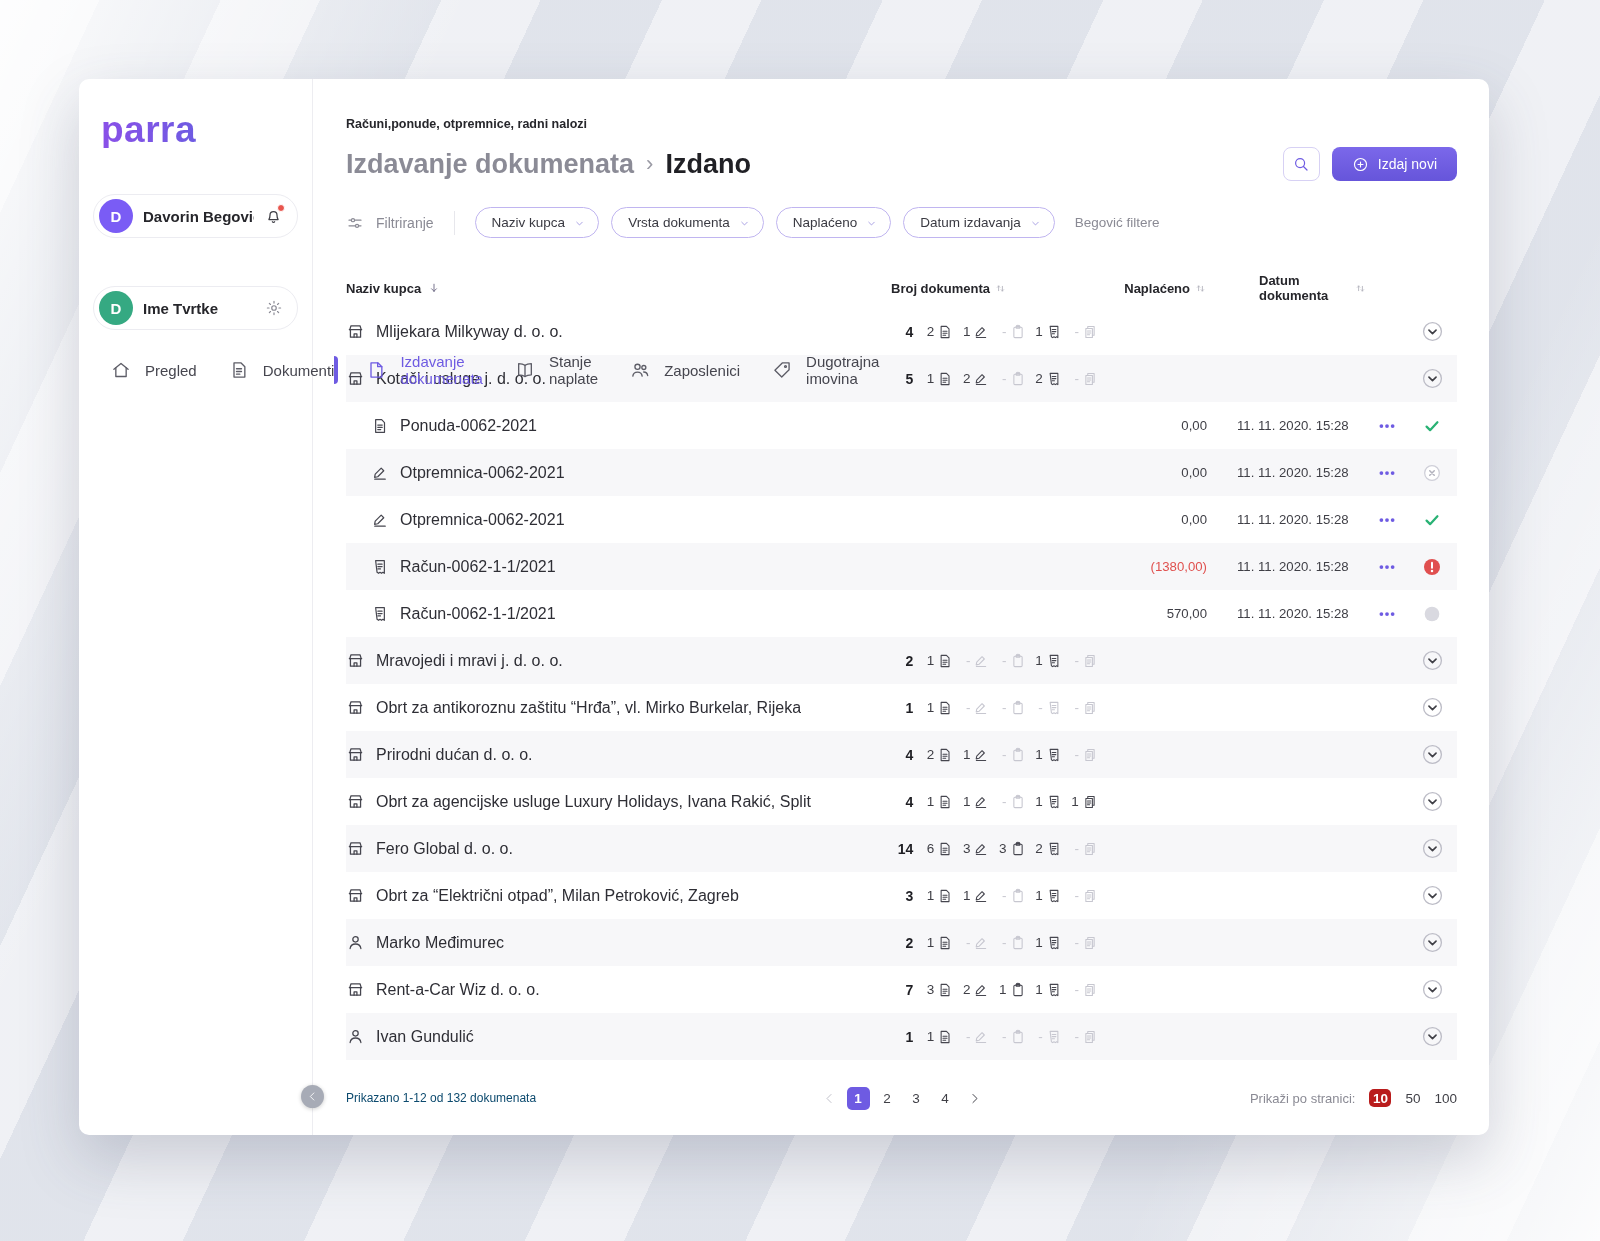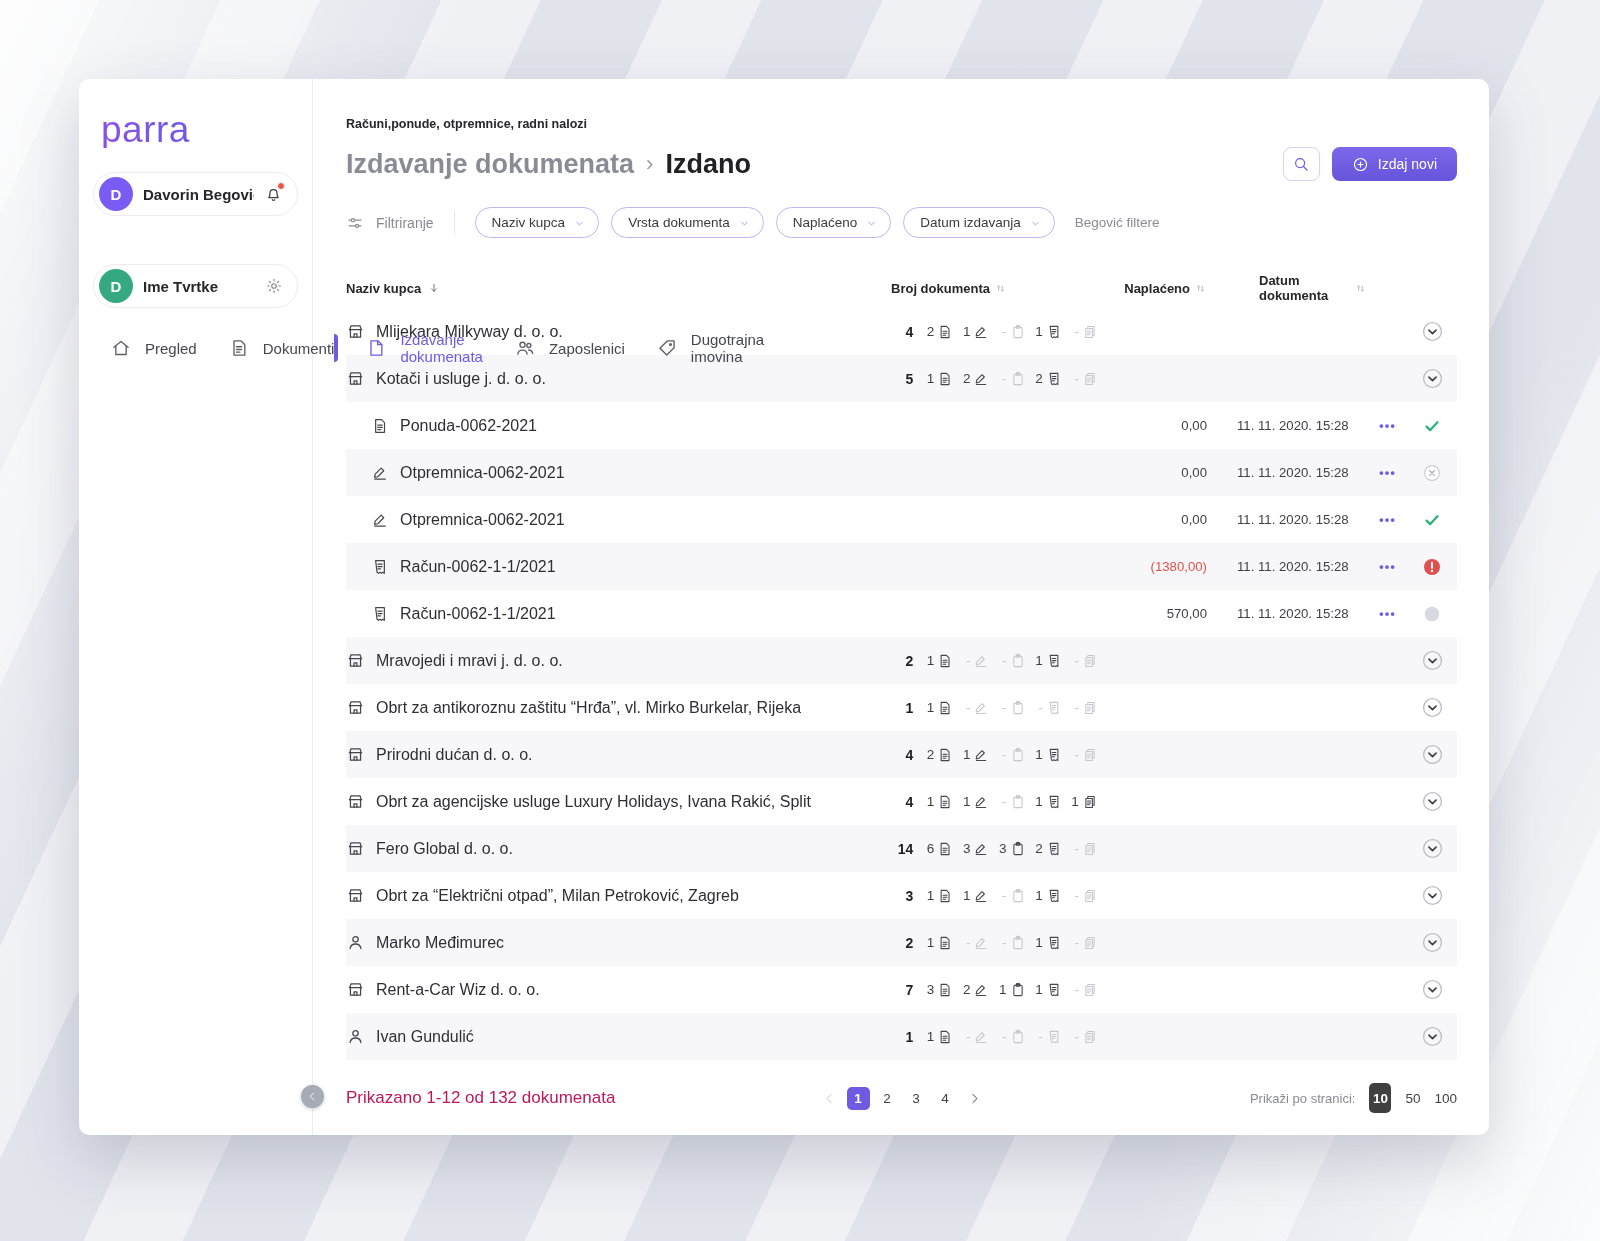--- a/index.html
+++ b/index.html
@@ -6,21 +6,21 @@
 html,body{width:1600px;height:1241px}
 body{font-family:"Liberation Sans",sans-serif;background:#e3e6ed;position:relative;overflow:hidden}
 body::before{content:"";position:absolute;inset:0;background:
  linear-gradient(115deg,rgba(255,255,255,.9) 0%,rgba(255,255,255,0) 22%),
  linear-gradient(295deg,rgba(255,255,255,.9) 0%,rgba(255,255,255,0) 22%),
  repeating-linear-gradient(115deg,rgba(255,255,255,.45) 0 90px,rgba(221,225,233,.45) 90px 200px)}
 .card{position:absolute;left:79px;top:79px;width:1410px;height:1056px;background:#fff;border-radius:10px;
  box-shadow:0 24px 60px rgba(70,75,100,.22);display:flex}
 
 .sidebar{width:234px;flex:none;border-right:1px solid #ededf1;padding-top:26px;position:relative}
-.logo{font-size:37px;font-weight:400;letter-spacing:.5px;margin:6px 0 24px 22px;line-height:1;color:#6e5be2}
+.logo{font-size:37px;font-weight:700;letter-spacing:.5px;margin:6px 0 46px 22px;line-height:1;color:#6e5be2}
 @supports ((-webkit-background-clip:text) or (background-clip:text)){
  .logo{background:linear-gradient(90deg,#8a50e8 0%,#6e5be2 45%,#2f9de4 100%);-webkit-background-clip:text;background-clip:text;color:transparent}}
 .id-card{display:flex;align-items:center;gap:10px;margin:0 14px;padding:4px 14px 4px 5px;border:1px solid #ececf1;border-radius:26px;height:44px;cursor:pointer;background:#fff}
 .id-card.company{margin-top:48px}
 .avatar{width:34px;height:34px;border-radius:50%;color:#fff;font-size:15px;font-weight:700;display:flex;align-items:center;justify-content:center;flex:none}
 .avatar.purple{background:#7a5cf5}
 .avatar.green{background:#35a982}
 .id-name{font-size:15px;font-weight:700;color:#26262b;flex:1;white-space:nowrap;overflow:hidden}
 .bell{position:relative;color:#3f3f46;display:flex;flex:none}
 .bell .dot{position:absolute;right:-2px;top:-3px;width:8px;height:8px;border-radius:50%;background:#e8554d;border:1.5px solid #fff}
@@ -76,33 +76,33 @@
 .c-amt{font-size:13.2px;color:#3f3f46;text-align:right}
 .c-amt.neg{color:#e0514f}
 .c-date{font-size:13.2px;color:#3f3f46;padding-left:30px;white-space:nowrap}
 .c-menu{display:flex;justify-content:center}
 .dots{border:none;background:none;color:#6e5be2;display:flex;cursor:pointer;padding:4px}
 .c-st{display:flex;justify-content:center}
 .chev-btn{border:none;background:none;display:flex;cursor:pointer;padding:0}
 .st-ic{display:flex}
 
 .tfoot{margin-top:18px;display:grid;grid-template-columns:1fr auto 1fr;align-items:center;height:40px}
-.summary{font-size:17px;color:#be185d}
+.summary{font-size:12px;color:#0c4a6e}
 .pager{display:flex;align-items:center;gap:8px}
 .pnav{border:none;background:none;cursor:pointer;padding:2px;display:flex;font-family:inherit}
 .pnav.prev{color:#c2c2cb}
 .pnav.next{color:#44444c}
 .pages{display:flex;gap:6px}
 .page{width:23px;height:23px;border:none;background:none;border-radius:5px;font-size:13.5px;color:#3f3f46;cursor:pointer;font-family:inherit;display:flex;align-items:center;justify-content:center}
 .page.on{background:#6e5be2;color:#fff;font-weight:700}
 .perpage{display:flex;align-items:center;gap:14px;justify-self:end}
 .pp-label{font-size:13px;color:#8a8a94}
 .pp-opts{display:flex;gap:14px;align-items:center}
 .pp{border:none;background:none;font-size:13.5px;color:#3f3f46;cursor:pointer;font-family:inherit;display:flex;align-items:center;justify-content:center}
-.pp.on{background:#404040;color:#fff;width:22px;height:30px;border-radius:5px;font-weight:700}
+.pp.on{background:#b91c1c;color:#fff;width:22px;height:18px;border-radius:5px;font-weight:700}
 </style>
 </head>
 <body>
 
 <div class="card">
 
   <aside class="sidebar">
     <div class="logo">parra</div>
 
     <div class="id-card">
@@ -163,20 +163,31 @@
           <span class="nav-ind"></span>
           <span class="nav-icon">
             <svg width="20" height="20" viewBox="0 0 24 24">
               <g fill="none" stroke="currentColor" stroke-width="1.6" stroke-linecap="round" stroke-linejoin="round">
                 <path d="M6 3.5h8.5L19 8v12.5H6z"></path>
                 <path d="M14 3.5V8h5"></path>
               </g>
             </svg>
           </span>
           <span class="nav-label">Izdavanje dokumenata</span>
+        </div>
+        <div class="nav-item">
+          <span class="nav-icon">
+            <svg width="20" height="20" viewBox="0 0 24 24">
+              <g fill="none" stroke="currentColor" stroke-width="1.6" stroke-linecap="round" stroke-linejoin="round">
+                <path d="M12 6.4c-1.9-1.4-4.4-2-7.6-2v13.4c3.2 0 5.7.6 7.6 2 1.9-1.4 4.4-2 7.6-2V4.4c-3.2 0-5.7.6-7.6 2z"></path>
+                <path d="M12 6.4v13.4"></path>
+              </g>
+            </svg>
+          </span>
+          <span class="nav-label">Stanje naplate</span>
         </div>
         <div class="nav-item">
           <span class="nav-icon">
             <svg width="20" height="20" viewBox="0 0 24 24">
               <g fill="none" stroke="currentColor" stroke-width="1.6" stroke-linecap="round" stroke-linejoin="round">
                 <circle cx="9" cy="8.2" r="3.1"></circle>
                 <path d="M3.4 19.3c.4-3 2.7-4.8 5.6-4.8s5.2 1.8 5.6 4.8"></path>
                 <circle cx="16.6" cy="9" r="2.4"></circle>
                 <path d="M16.4 14.4c2.6.1 4.4 1.7 4.8 4.2"></path>
               </g>

